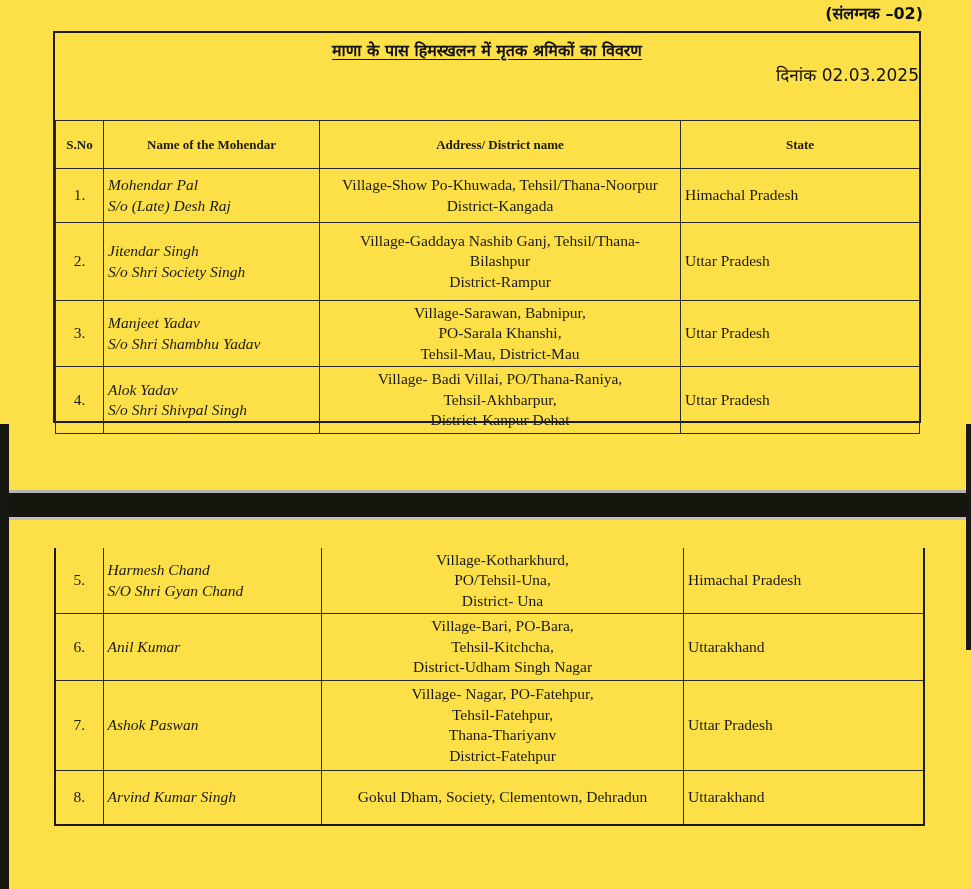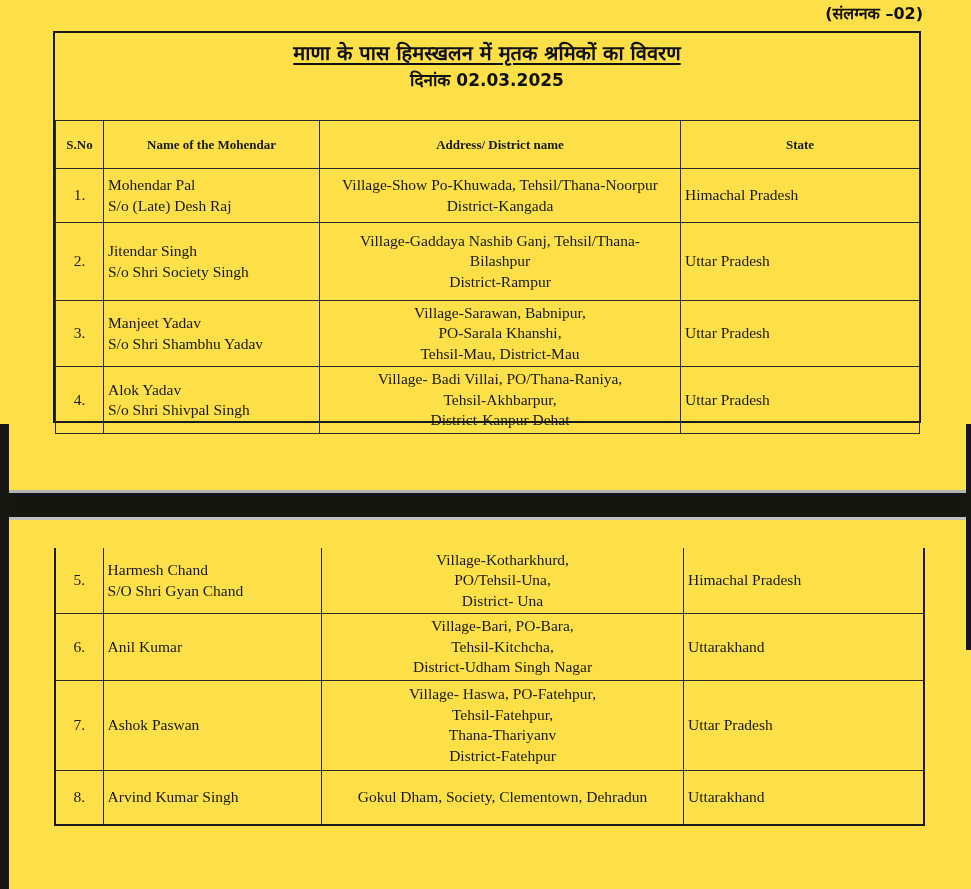--- a/index.html
+++ b/index.html
@@ -33,32 +33,33 @@
   }
   .title-area {
     height: 87px;
     text-align: center;
     padding-top: 6px;
     box-sizing: border-box;
   }
   .doc-title {
     font-family: "DejaVu Sans", sans-serif;
     font-weight: bold;
-    font-size: 20px;
+    font-size: 16px;
     text-decoration: underline;
     text-underline-offset: 3px;
     color: #111;
     margin: 0;
   }
   .doc-date {
     font-family: "DejaVu Sans", sans-serif;
-    font-weight: bold;
+    font-weight: normal;
     font-size: 17px;
     color: #111;
     margin: 2px 0 0 0;
+    text-align: right;
   }
   table.grid {
     border-collapse: collapse;
     table-layout: fixed;
     width: 100%;
   }
   table.grid th, table.grid td {
     border: 1px solid #2a2a2a;
     vertical-align: middle;
     font-size: 15.5px;
@@ -66,21 +67,21 @@
     padding: 2px 4px;
     box-sizing: border-box;
     overflow: hidden;
   }
   table.grid th {
     font-weight: bold;
     font-size: 13px;
     text-align: center;
   }
   td.c-sno   { text-align: center; }
-  td.c-name  { text-align: left; padding-left: 8px; }
+  td.c-name  { text-align: left; padding-left: 8px; font-style: italic; }
   td.c-addr  { text-align: center; }
   td.c-state { text-align: left; }
 
   
   .band {
     position: absolute;
     left: 0; top: 490px;
     width: 971px; height: 30px;
     background: #16160f;
     border-top: 3px solid #b3b3b3;
@@ -232,21 +233,21 @@
               <div>District-Udham Singh Nagar</div>
             </td>
             <td class="c-state">Uttarakhand</td>
           </tr>
           <tr style="height: 90px;">
             <td class="c-sno">7.</td>
             <td class="c-name">
               <div>Ashok Paswan</div>
             </td>
             <td class="c-addr">
-              <div>Village- Haswa, PO-Fatehpur,</div>
+              <div>Village- Nagar, PO-Fatehpur,</div>
               <div>Tehsil-Fatehpur,</div>
               <div>Thana-Thariyanv</div>
               <div>District-Fatehpur</div>
             </td>
             <td class="c-state">Uttar Pradesh</td>
           </tr>
           <tr style="height: 55px;">
             <td class="c-sno">8.</td>
             <td class="c-name">
               <div>Arvind Kumar Singh</div>

